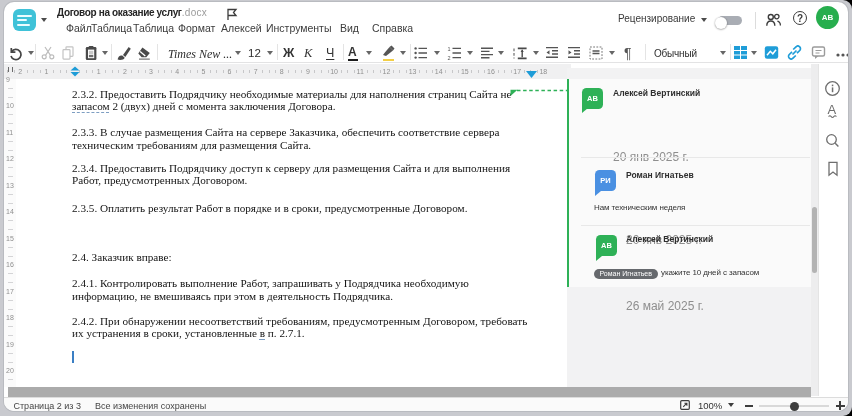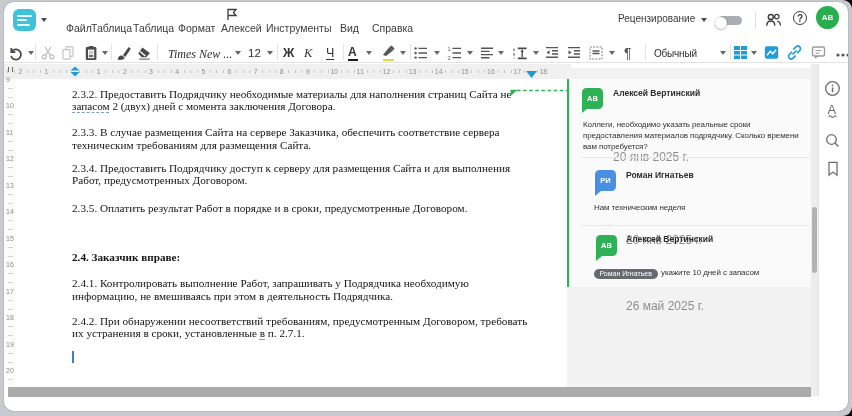--- a/index.html
+++ b/index.html
@@ -56,20 +56,21 @@
 <body>
 <div class="halo"></div>
 <div class="win">
 
   <div class="abs logo">
       <i style="top:5.5px;width:14.5px;"></i>
       <i style="top:10px;width:10px;"></i>
       <i style="top:14.5px;width:12.5px;"></i>
     </div>
   <div class="abs caret" style="left:37px;top:16px;"></div>
+  <div class="abs title">Договор на оказание услуг<span>.docx</span></div>
   <svg class="abs" style="left:222px;top:6px;" width="12" height="13" viewBox="0 0 12 13">
     <path d="M2 12 V1.5 H10 L7.5 4.5 L10 7.5 H2.6" fill="none" stroke="#3c3c3c" stroke-width="1.3"></path>
   </svg>
   <div class="abs menu" style="left:62px;">Файл</div>
   <div class="abs menu" style="left:87px;">Таблица</div>
   <div class="abs menu" style="left:129px;">Таблица</div>
   <div class="abs menu" style="left:174px;">Формат</div>
   <div class="abs menu" style="left:217px;">Алексей</div>
   <div class="abs menu" style="left:262px;">Инструменты</div>
   <div class="abs menu" style="left:336px;">Вид</div>
@@ -364,37 +365,36 @@
       <div class="vtick" style="top:300.3px"></div>
       <div class="vtick" style="top:309.1px"></div>
     </div>
 
   <div class="abs page"></div>
   <div class="doc">
     <div class="para" style="top:85.8px;">2.3.2. Предоставить Подрядчику необходимые материалы для наполнения страниц Сайта не<br><span style="text-decoration:underline dashed #7d9ec2 1px;text-underline-offset:2px;">запасом</span> 2 (двух) дней с момента заключения Договора.</div>
     <div class="para" style="top:124.1px;">2.3.3. В случае размещения Сайта на сервере Заказчика, обеспечить соответствие сервера<br>техническим требованиям для размещения Сайта.</div>
     <div class="para" style="top:159.8px;">2.3.4. Предоставить Подрядчику доступ к серверу для размещения Сайта и для выполнения<br>Работ, предусмотренных Договором.</div>
     <div class="para" style="top:199.6px;">2.3.5. Оплатить результат Работ в порядке и в сроки, предусмотренные Договором.</div>
-    <div class="para" style="top:249.2px;font-weight:bold;">2.4. Заказчик вправе:</div>
+    <div class="para" style="top:249.2px;">2.4. Заказчик вправе:</div>
     <div class="para" style="top:275.1px;">2.4.1. Контролировать выполнение Работ, запрашивать у Подрядчика необходимую<br>информацию, не вмешиваясь при этом в деятельность Подрядчика.</div>
     <div class="para" style="top:312.6px;">2.4.2. При обнаружении несоответствий требованиям, предусмотренным Договором, требовать<br>их устранения в сроки, установленные <span style="text-decoration:underline dashed #7d9ec2 1px;text-underline-offset:2px;">в</span> п. 2.7.1.</div>
   </div>
   <div class="abs" style="left:68px;top:349px;width:1.5px;height:11.5px;background:#3b7fc4;"></div>
 
   <svg class="abs" style="left:506px;top:86.5px;" width="58" height="8" viewBox="0 0 58 8">
     <path d="M0.5 0.8 L7.5 0.8 L0.5 7 Z" fill="#2eb157"></path>
     <line x1="7" y1="1.5" x2="58" y2="1.5" stroke="#2eb157" stroke-width="1.3" stroke-dasharray="3.5 2.6"></line>
   </svg>
 
   <div class="abs panel"></div>
   <div class="abs card"></div>
   <div class="abs cav g" style="left:578px;top:85.5px;">АВ</div>
   <div class="cname" style="left:609px;top:85.8px;">Алексей Вертинский</div>
   <div class="cdate" style="left:609px;top:100px;">20 янв 2025 г.</div>
-  <div class="cbody" style="left:579px;top:118.1px;">Коллеги, необходимо указать реальные сроки<br>предоставления материалов подрядчику. Сколько времени<br>вам потребуется?</div>
   <div class="cdivider" style="left:577px;top:154.5px;width:229px;"></div>
   <div class="abs cav b" style="left:591px;top:168px;">РИ</div>
   <div class="cname" style="left:622px;top:168.4px;">Роман Игнатьев</div>
   <div class="cdate" style="left:622px;top:182.8px;">20 янв 2025 г.</div>
   <div class="cbody" style="left:590px;top:200.6px;">Нам техническим неделя</div>
   <div class="cdivider" style="left:577px;top:223px;width:229px;"></div>
   <div class="abs cav g" style="left:592px;top:233px;">АВ</div>
   <div class="cname" style="left:622px;top:231.9px;">Алексей Вертинский</div>
   <div class="cdate" style="left:622px;top:248.5px;">26 май 2025 г.</div>
   <div class="chip" style="left:589.5px;top:266.6px;">Роман Игнатьев</div>
@@ -414,13 +414,28 @@
     <path d="M3.6 14.6 q1.3 -1.7 2.6 0 q1.3 1.7 2.6 0 q1.3 -1.7 2.6 0" fill="none" stroke="#6e6e6e" stroke-width="1.1"></path>
   </svg>
   <svg class="abs" style="left:821px;top:131px;" width="15" height="15" viewBox="0 0 15 15">
     <circle cx="6.5" cy="6.5" r="4.8" fill="none" stroke="#6e6e6e" stroke-width="1.3"></circle>
     <path d="M10.2 10.2 L13.4 13.4" stroke="#6e6e6e" stroke-width="1.4"></path>
   </svg>
   <svg class="abs" style="left:823px;top:159px;" width="12" height="16" viewBox="0 0 12 16">
     <path d="M2 1.4 H10 V14.2 L6 11 L2 14.2 Z" fill="none" stroke="#6e6e6e" stroke-width="1.3"></path>
   </svg>
 
+  <div class="abs status">
+    <div class="abs" style="left:9.5px;top:3.4px;">Страница 2 из 3</div>
+    <div class="abs" style="left:91px;top:3.4px;">Все изменения сохранены</div>
+    <svg class="abs" style="left:676px;top:2.4px;" width="10" height="10" viewBox="0 0 10 10">
+      <rect x="0.7" y="0.7" width="8.6" height="8.6" fill="none" stroke="#3d3d3d" stroke-width="1.2" rx="1"></rect>
+      <path d="M3.2 6.8 L6.6 3.4 M4.4 3.2 H6.9 V5.7" fill="none" stroke="#3d3d3d" stroke-width="1.1"></path>
+    </svg>
+    <div class="abs" style="left:694px;top:2.6px;color:#333;font-size:9.5px;">100%</div>
+    <div class="abs caret" style="left:724px;top:5.5px;border-top-color:#3d3d3d;"></div>
+    <div class="abs" style="left:741px;top:7.6px;width:8px;height:1.6px;background:#3d3d3d;"></div>
+    <div class="abs" style="left:755px;top:7.9px;width:70px;height:1.5px;background:#d9d9d9;"></div>
+    <div class="abs" style="left:785.5px;top:4px;width:9px;height:9px;border-radius:50%;background:#3d3d3d;"></div>
+    <div class="abs" style="left:831.5px;top:7.6px;width:9px;height:1.6px;background:#3d3d3d;"></div>
+    <div class="abs" style="left:835.2px;top:3.9px;width:1.6px;height:9px;background:#3d3d3d;"></div>
+  </div>
 </div>
 
 </body></html>

